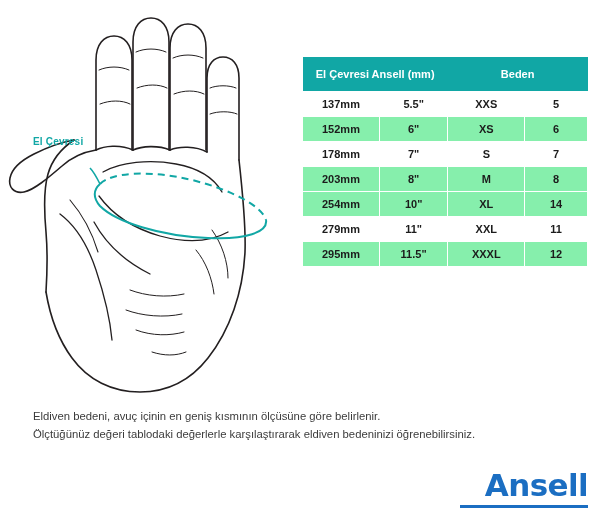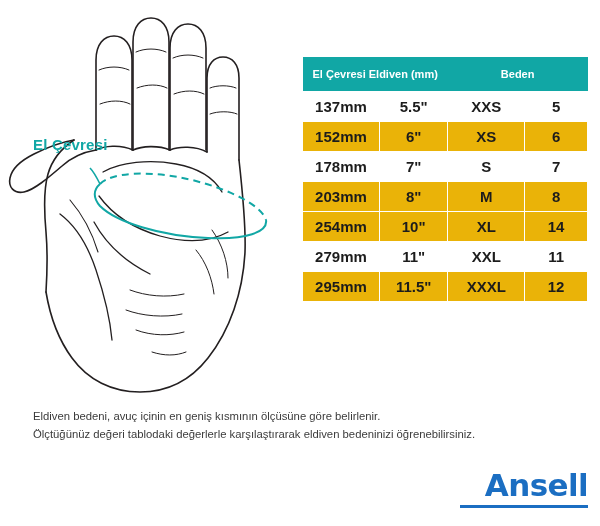--- a/index.html
+++ b/index.html
@@ -30,21 +30,21 @@
   }
   #hand-svg {
     position: absolute;
     left: 0;
     top: 0;
   }
   #circumference-label {
     position: absolute;
     left: 33px;
     top: 136px;
-    font-size: 15px;
+    font-size: 10px;
     font-weight: bold;
     color: #11a7a5;
     letter-spacing: 0.2px;
     white-space: nowrap;
   }
 
   
   #size-table {
     position: absolute;
     left: 302px;
@@ -60,29 +60,29 @@
     font-size: 11px;
     font-weight: bold;
     padding: 11px 4px;
     text-align: center;
     border: none;
   }
   #size-table td {
     text-align: center;
     padding: 6px 4px;
     font-weight: bold;
-    font-size: 15px;
+    font-size: 11px;
     border: 1px solid #ffffff;
     color: #1c1c1c;
   }
   #size-table tr.odd td {
     background: #ffffff;
   }
   #size-table tr.even td {
-    background: #eab308;
+    background: #86efac;
   }
   #size-table td.c0 { width: 27%; }
   #size-table td.c1 { width: 24%; }
   #size-table td.c2 { width: 27%; }
   #size-table td.c3 { width: 22%; }
 
   
   #footnote {
     position: absolute;
     left: 33px;
@@ -176,21 +176,21 @@
       </g>
 
       <path d="M90 168 C94 172 97 178 100 184" stroke="#11a7a5" stroke-width="1.6" fill="none"></path>
     </svg>
     <div id="circumference-label">El Çevresi</div>
   </div>
 
   <table id="size-table">
     <thead>
       <tr>
-        <th colspan="2">El Çevresi Eldiven (mm)</th>
+        <th colspan="2">El Çevresi Ansell (mm)</th>
         <th colspan="2">Beden</th>
       </tr>
     </thead>
     <tbody>
       <tr class="odd">
         <td class="c0">137mm</td>
         <td class="c1">5.5"</td>
         <td class="c2">XXS</td>
         <td class="c3">5</td>
       </tr>

